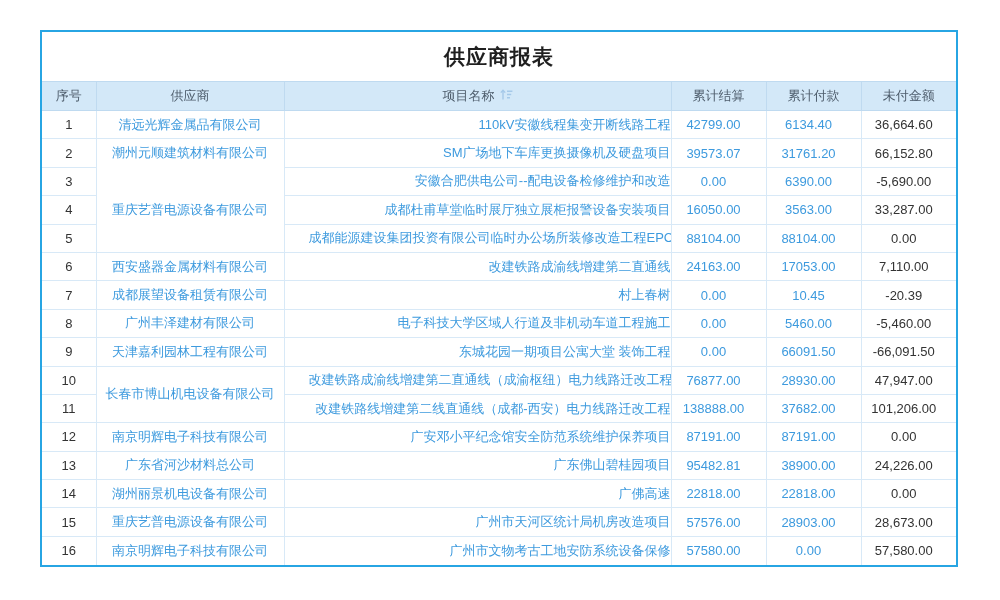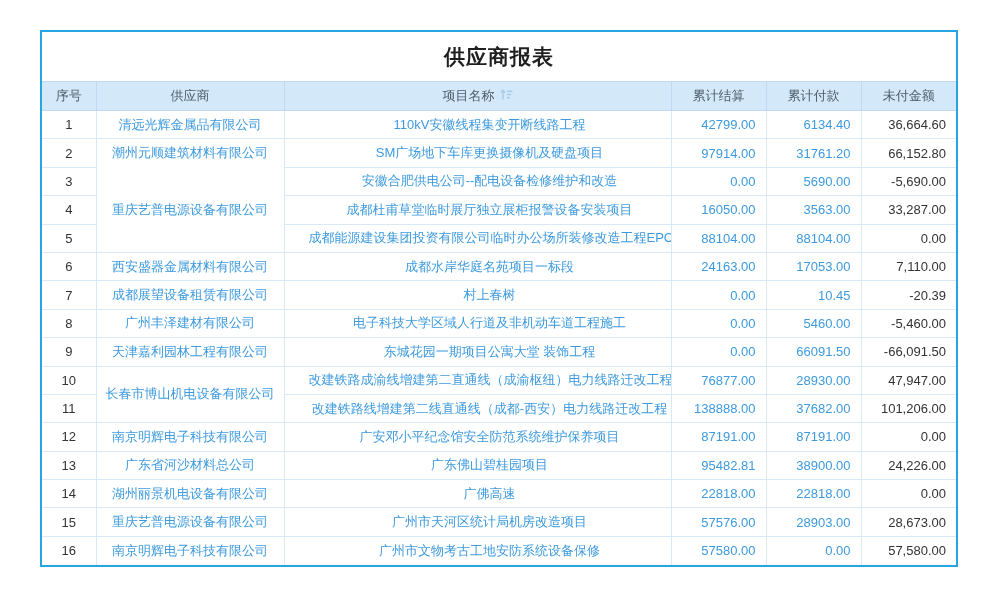--- a/index.html
+++ b/index.html
@@ -38,22 +38,22 @@
   thead th:last-child{border-right:none;}
   tbody td{
     height:28.4px;font-size:13px;vertical-align:middle;
     border-top:1px solid var(--grid-line);
     white-space:nowrap;overflow:hidden;
     color:var(--link-blue);
   }
   tbody td + td{border-left:1px solid var(--grid-line);}
   tbody td.no-top{border-top:none;}
   td.ta-c{text-align:center;}
-  td.ta-l{text-align:center;padding-left:24px;}
-  td.ta-r{text-align:right;padding-right:10px;}
+  td.ta-l{text-align:right;padding-left:24px;}
+  td.ta-r{text-align:center;padding-right:10px;}
   td.col-no{color:var(--text-dark);}
   td.col-unpaid{color:var(--text-dark);}
   .sort-icon{
     display:inline-block;vertical-align:-1px;margin-left:5px;
   }
   col.c-no{width:54px;}
   col.c-supplier{width:188px;}
   col.c-project{width:387px;}
   col.c-settle{width:95px;}
   col.c-paid{width:95px;}
@@ -93,30 +93,30 @@
           <td class="ta-c col-supplier">清远光辉金属品有限公司</td>
           <td class="ta-l col-project">110kV安徽线程集变开断线路工程</td>
           <td class="ta-r col-settle">42799.00</td>
           <td class="ta-r col-paid">6134.40</td>
           <td class="ta-r col-unpaid">36,664.60</td>
         </tr>
         <tr>
           <td class="ta-c col-no">2</td>
           <td class="ta-c col-supplier">潮州元顺建筑材料有限公司</td>
           <td class="ta-l col-project">SM广场地下车库更换摄像机及硬盘项目</td>
-          <td class="ta-r col-settle">97914.00</td>
+          <td class="ta-r col-settle">39573.07</td>
           <td class="ta-r col-paid">31761.20</td>
           <td class="ta-r col-unpaid">66,152.80</td>
         </tr>
         <tr>
           <td class="ta-c col-no">3</td>
           <td class="ta-c col-supplier no-top"></td>
           <td class="ta-l col-project">安徽合肥供电公司--配电设备检修维护和改造</td>
           <td class="ta-r col-settle">0.00</td>
-          <td class="ta-r col-paid">5690.00</td>
+          <td class="ta-r col-paid">6390.00</td>
           <td class="ta-r col-unpaid">-5,690.00</td>
         </tr>
         <tr>
           <td class="ta-c col-no">4</td>
           <td class="ta-c col-supplier no-top">重庆艺普电源设备有限公司</td>
           <td class="ta-l col-project">成都杜甫草堂临时展厅独立展柜报警设备安装项目</td>
           <td class="ta-r col-settle">16050.00</td>
           <td class="ta-r col-paid">3563.00</td>
           <td class="ta-r col-unpaid">33,287.00</td>
         </tr>
@@ -124,21 +124,21 @@
           <td class="ta-c col-no">5</td>
           <td class="ta-c col-supplier no-top"></td>
           <td class="ta-l col-project">成都能源建设集团投资有限公司临时办公场所装修改造工程EPC总承包</td>
           <td class="ta-r col-settle">88104.00</td>
           <td class="ta-r col-paid">88104.00</td>
           <td class="ta-r col-unpaid">0.00</td>
         </tr>
         <tr>
           <td class="ta-c col-no">6</td>
           <td class="ta-c col-supplier">西安盛器金属材料有限公司</td>
-          <td class="ta-l col-project">成都水岸华庭名苑项目一标段</td>
+          <td class="ta-l col-project">改建铁路成渝线增建第二直通线</td>
           <td class="ta-r col-settle">24163.00</td>
           <td class="ta-r col-paid">17053.00</td>
           <td class="ta-r col-unpaid">7,110.00</td>
         </tr>
         <tr>
           <td class="ta-c col-no">7</td>
           <td class="ta-c col-supplier">成都展望设备租赁有限公司</td>
           <td class="ta-l col-project">村上春树</td>
           <td class="ta-r col-settle">0.00</td>
           <td class="ta-r col-paid">10.45</td>

